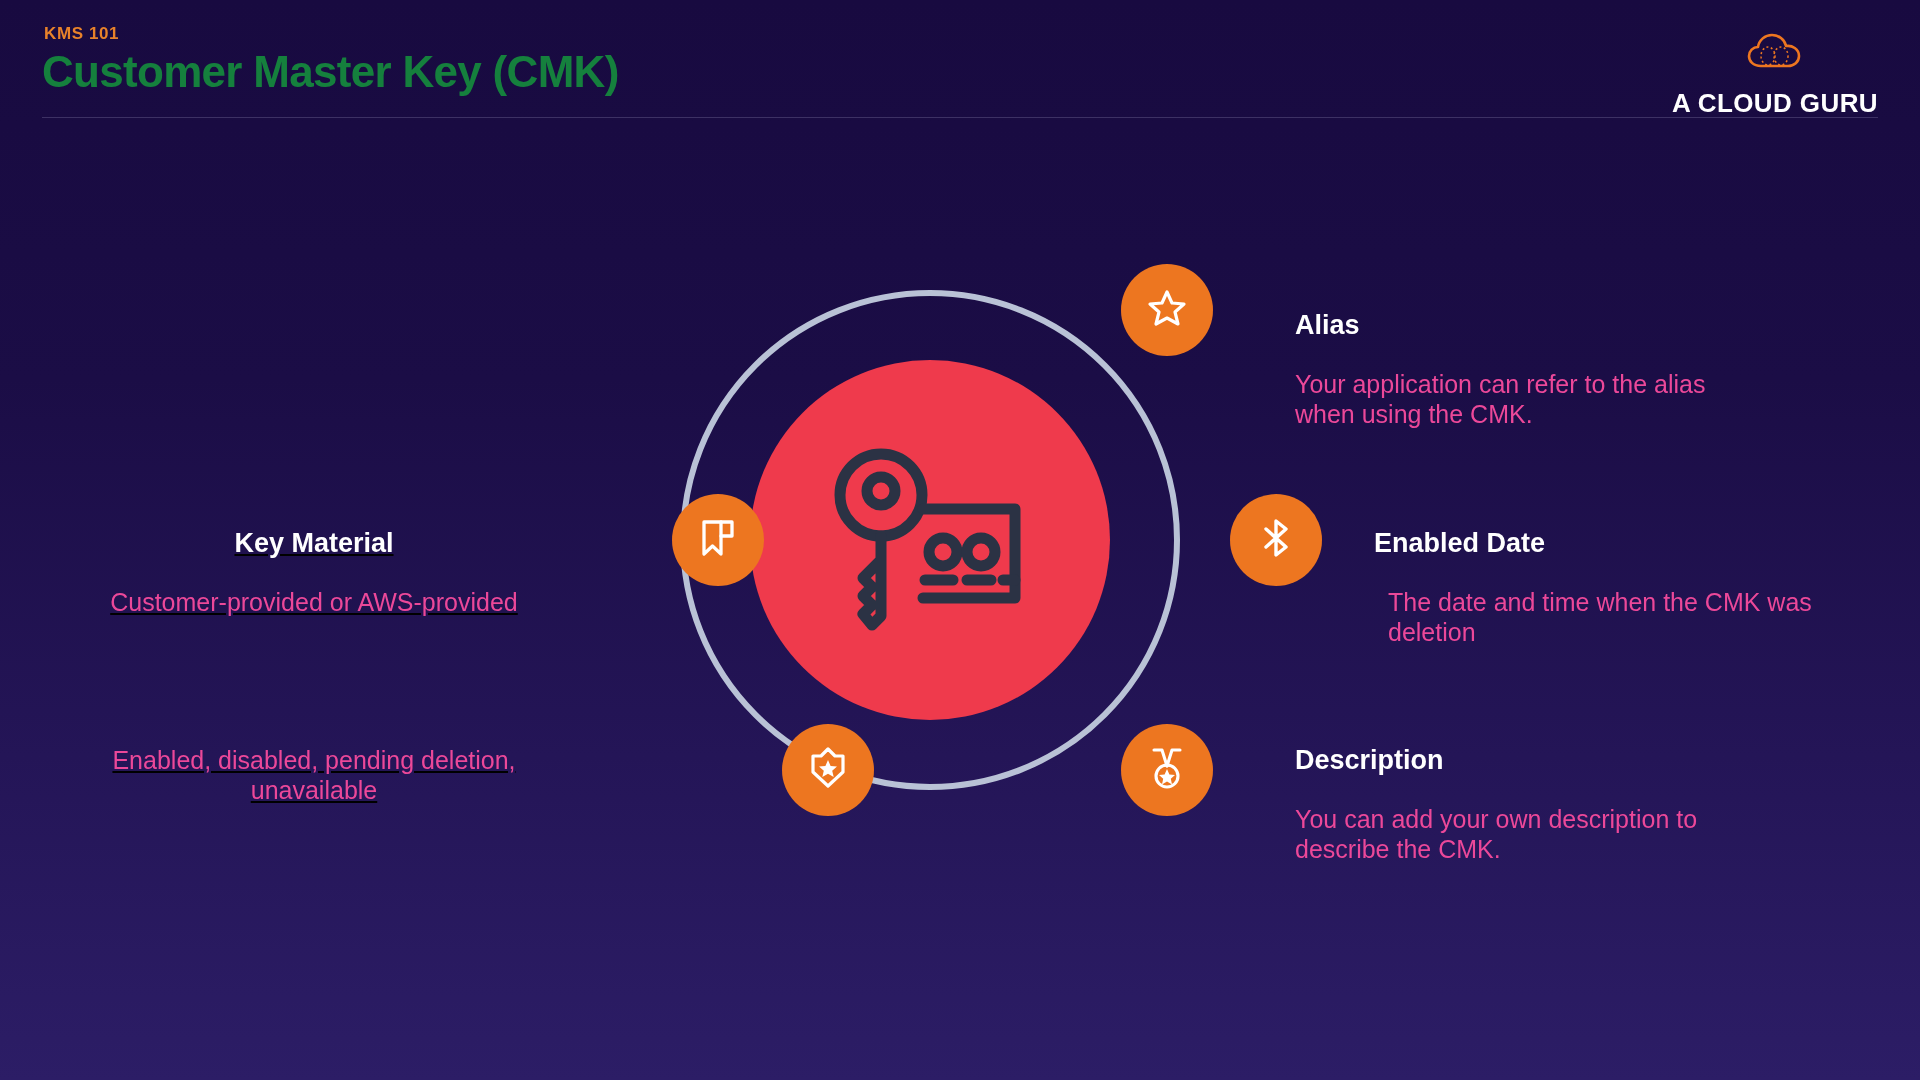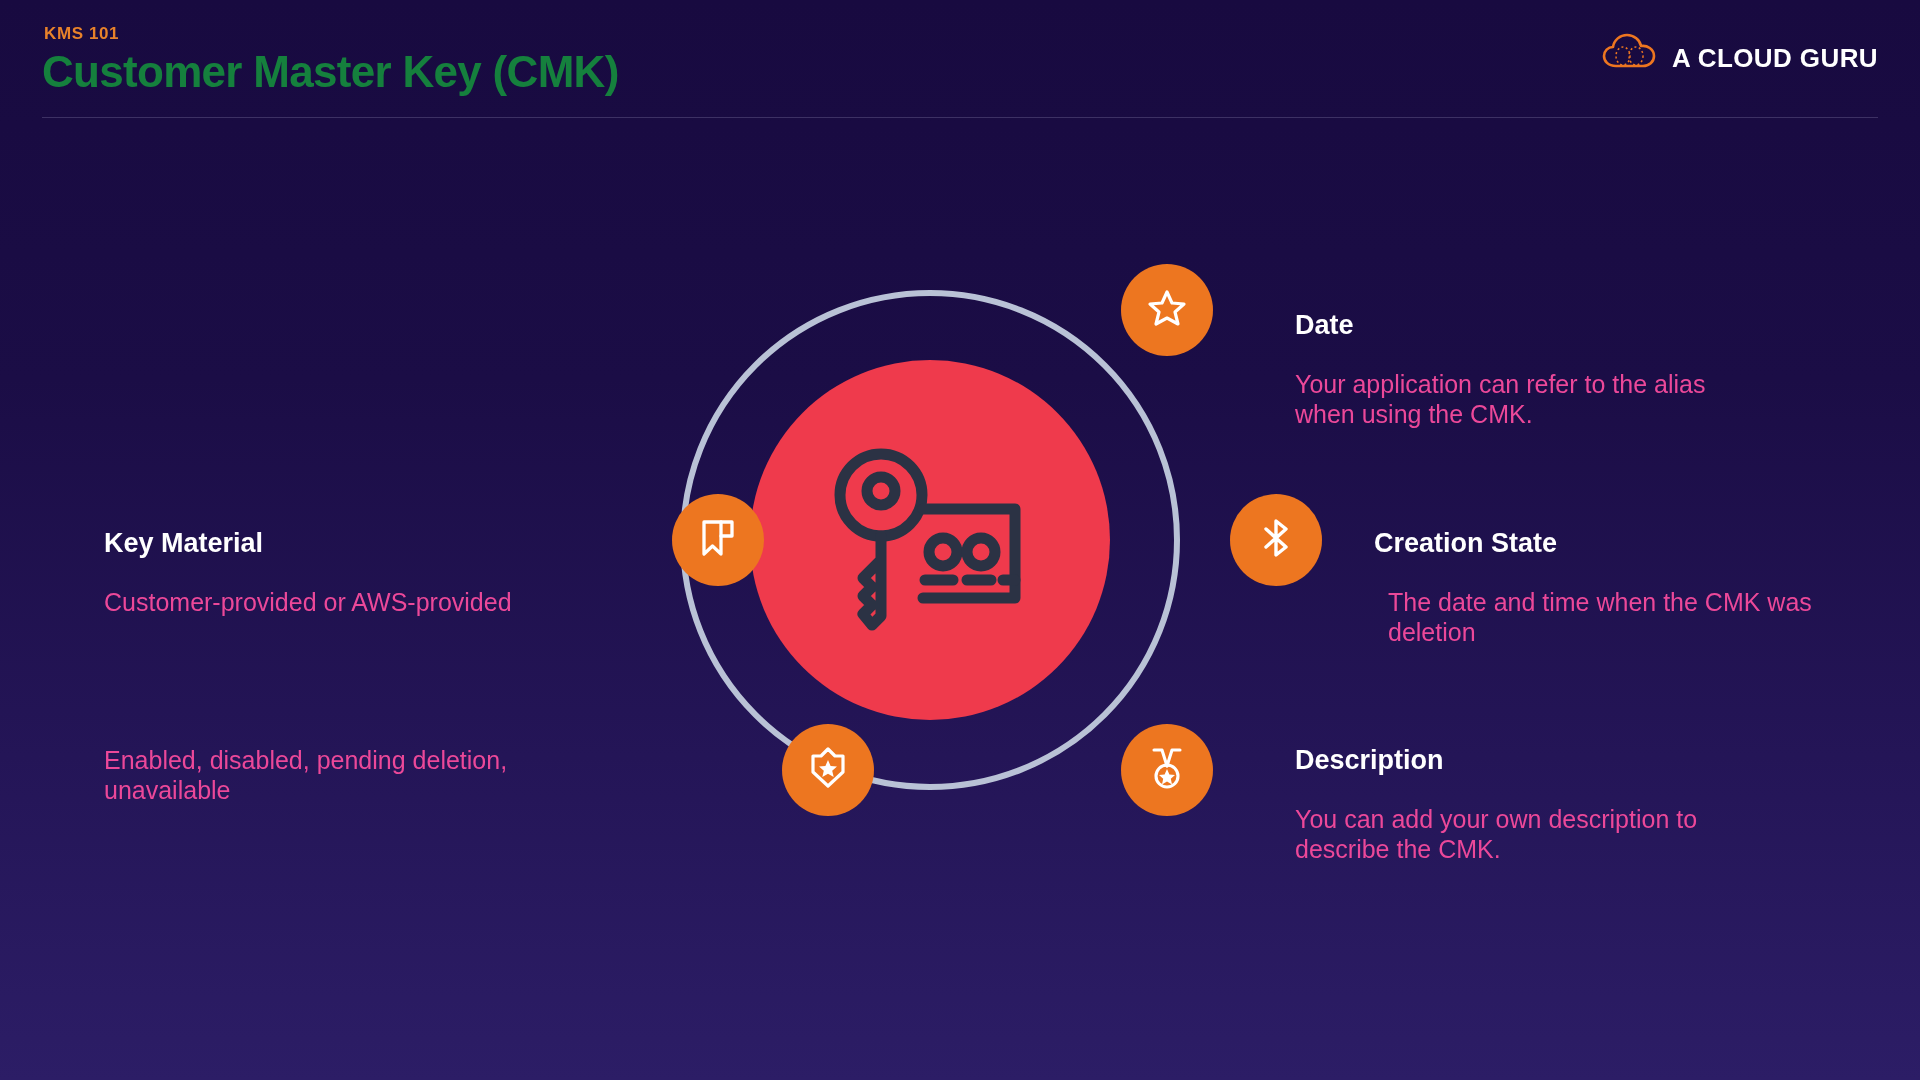--- a/index.html
+++ b/index.html
@@ -22,21 +22,21 @@
   .slide-title {
     position:absolute; left:42px; top:47px;
     color:#15803d; font-size:44px; font-weight:bold; letter-spacing:-.7px;
   }
   .divider {
     position:absolute; left:42px; top:117px; width:1836px; height:1px;
     background:rgba(190,185,225,0.22);
   }
 
   
-  .logo { position:absolute; right:42px; top:32px; display:flex; align-items:flex-end; gap:14px; }
+  .logo { position:absolute; right:42px; top:32px; display:flex; align-items:center; gap:14px;flex-direction:column; }
   .logo-text { color:#ffffff; font-size:26px; font-weight:bold; letter-spacing:.4px; }
 
   
   .diagram { position:absolute; left:560px; top:240px; width:800px; height:600px; }
   .ring {
     position:absolute; left:120px; top:50px; width:500px; height:500px;
     border:6px solid #b9c2d6; border-radius:50%;
   }
   .core {
     position:absolute; left:190px; top:120px; width:360px; height:360px;
@@ -51,21 +51,21 @@
   .badge.creation     { left:670px; top:254px; }
   .badge.description  { left:561px; top:484px; }
   .badge.keystate     { left:222px; top:484px; }
   .badge.keymaterial  { left:112px; top:254px; }
 
   
   .block { position:absolute; width:420px; }
   .block h3 { color:#ffffff; font-size:27px; font-weight:bold; margin-bottom:28px; }
   .block p  { color:#ec4899; font-size:25px; line-height:1.2; font-weight:normal; }
   .right { text-align:left; }
-  .left  { text-align:left; }
+  .left  { text-align:center;text-decoration:underline; }
 
   .b-alias       { left:1295px; top:310px; }
   .b-creation    { left:1388px; top:528px; width:430px; }
   .b-creation h3 { margin-left:-14px; }
   .b-description { left:1295px; top:745px; }
   .b-keymaterial { left:104px; top:528px; }
   .b-keystate    { left:104px; top:745px; }
 </style>
 </head>
 <body>
@@ -154,26 +154,26 @@
           <path d="M7 6 L24 6 L24 38 L15.5 30 L7 38 Z"></path>
           <path d="M24 6 L35 6 L35 20 L24 20"></path>
         </g>
       </svg>
     </span>
   </div>
 
 </div>
 
 <div class="block right b-alias">
-  <h3>Date</h3>
+  <h3>Alias</h3>
   <p>Your application can refer to the alias when using the CMK.</p>
 </div>
 
 <div class="block right b-creation">
-  <h3>Creation State</h3>
+  <h3>Enabled Date</h3>
   <p>The date and time when the CMK was deletion</p>
 </div>
 
 <div class="block right b-description">
   <h3>Description</h3>
   <p>You can add your own description to describe the CMK.</p>
 </div>
 
 <div class="block left b-keymaterial">
   <h3>Key Material</h3>

